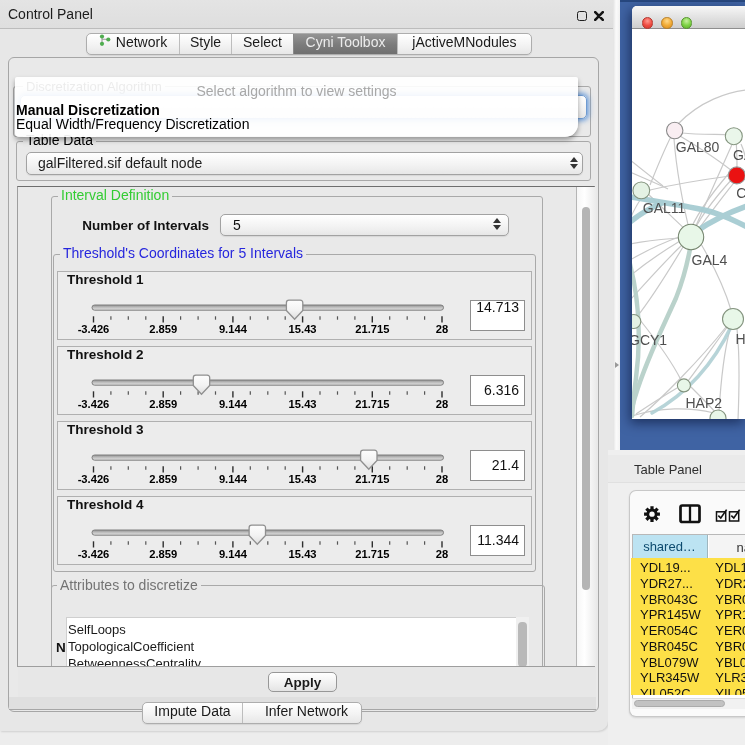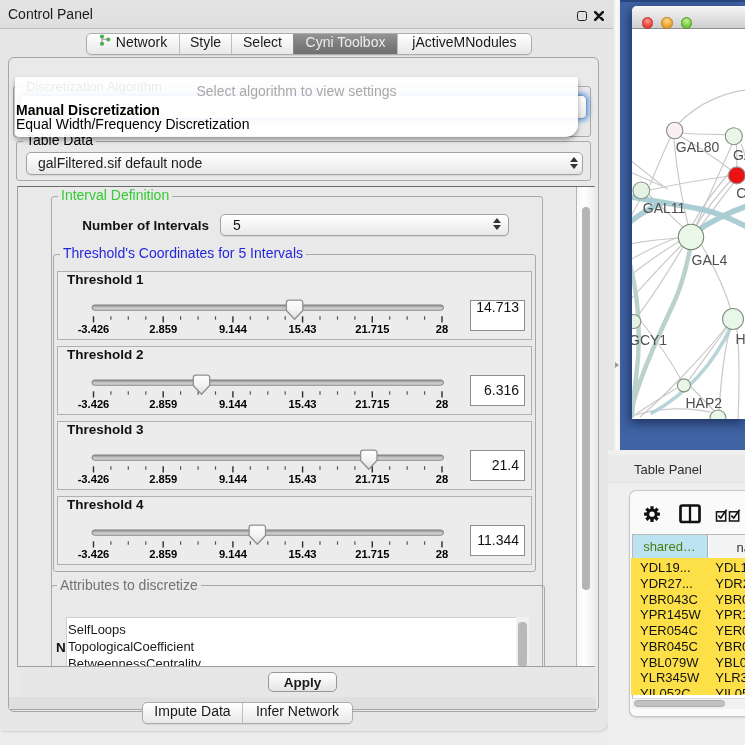--- a/index.html
+++ b/index.html
@@ -259,21 +259,21 @@
 <div class="abs" style="left:66px;top:617px;width:463px;height:50px;background:#fff;border:1px solid #cfcfcf;border-right:none;box-sizing:border-box;"></div>
 <div class="abs" style="left:68px;top:621px;font-size:13px;color:#1a1a1a;line-height:17px;">SelfLoops<br>TopologicalCoefficient<br>BetweennessCentrality</div>
 <div class="abs" style="left:516px;top:617px;width:13px;height:50px;background:#f0f0f0;"></div>
 <div class="abs" style="left:518px;top:622px;width:9px;height:45px;background:#b9b9b9;border-radius:4px;"></div>
 <div class="abs" style="left:18px;top:667px;width:578px;height:43px;background:#e7e7e7;"></div>
 <div class="abs" style="left:17px;top:666px;width:578px;height:1px;background:#9e9e9e;"></div>
 <div class="abs" style="left:9px;top:697px;width:587px;height:12px;background:#dfdfdf;border-bottom:1px solid #a6a6a6;"></div>
 <div class="abs" style="left:268px;top:672px;width:69px;height:20px;border:1px solid #979797;border-radius:5px;background:linear-gradient(#ffffff,#f1f1f1 55%,#e4e4e4);font-size:13.5px;font-weight:600;color:#1b1b1b;text-align:center;line-height:20px;box-sizing:border-box;">Apply</div>
 <div class="tabs" style="left:142px;top:702px;height:20px;">
 <div class="tab" style="width:99px;">Impute Data</div>
-<div class="tab" style="width:109px;">Infer Network</div>
+<div class="tab" style="width:109px;padding-left:9px;">Infer Network</div>
 </div>
 <div class="abs" style="left:15px;top:77px;width:563px;height:60px;background:rgba(255,255,255,0.92);border-radius:2px 2px 13px 4px;box-shadow:0 3px 5px rgba(0,0,0,0.35);"></div>
 <div class="abs" style="left:15px;top:83px;width:563px;font-size:14px;color:#a8a8a8;text-align:center;">Select algorithm to view settings</div>
 <div class="abs" style="left:16px;top:101.5px;font-size:14px;font-weight:bold;color:#000;text-align:center;">Manual Discretization</div>
 <div class="abs" style="left:16px;top:115.5px;font-size:14px;color:#000;">Equal Width/Frequency Discretization</div>
 <div class="abs" style="left:613px;top:0;width:7px;height:455px;background:linear-gradient(90deg,#e2e2e2,#fbfbfb 45%,#f2f2f2);"></div>
 <div class="abs" style="left:615px;top:362px;width:0;height:0;border-top:3px solid transparent;border-bottom:3px solid transparent;border-left:4px solid #9a9a9a;"></div>
 <div class="abs" style="left:620px;top:0;width:125px;height:450px;background:#3f63a3;"></div>
 <div class="abs" style="left:620px;top:0;width:125px;height:2px;background:#27477e;"></div>
 <div class="abs" style="left:632px;top:6px;width:113px;height:413px;border-radius:5px 0 0 0;box-shadow:-2px 4px 12px rgba(0,10,40,0.55);overflow:hidden;background:#fff;">
@@ -359,21 +359,21 @@
 <rect x="39.5" y="1.5" width="19" height="16.5" rx="1.8" fill="none" stroke="#111" stroke-width="2.7"></rect>
 <line x1="49" y1="1.5" x2="49" y2="18" stroke="#111" stroke-width="2.3"></line>
 <g stroke="#111" fill="none">
 <rect x="75.5" y="7.8" width="9.2" height="9.2" stroke-width="1.5"></rect>
 <path d="M 77.3 11.6 L 79.8 14 L 85.6 5.6" stroke-width="1.6"></path>
 <rect x="88.5" y="7.8" width="9.2" height="9.2" stroke-width="1.5"></rect>
 <path d="M 90.3 11.6 L 92.8 14 L 98.6 5.6" stroke-width="1.6"></path>
 </g>
 </svg>
 <div class="abs" style="left:631.5px;top:534px;width:113.5px;height:163px;background:#fff;border-left:1px solid #b8b8b8;border-top:1px solid #b8b8b8;overflow:hidden;"></div>
-<div class="abs" style="left:632.5px;top:535px;width:75px;height:24px;background:#bce3f2;border-right:1px solid #9fb6be;box-sizing:border-box;font-size:13px;color:#4d7c0f;text-align:center;line-height:24px;">shared…</div>
+<div class="abs" style="left:632.5px;top:535px;width:75px;height:24px;background:#bce3f2;border-right:1px solid #9fb6be;box-sizing:border-box;font-size:13px;color:#0c4a6e;text-align:center;line-height:24px;">shared…</div>
 <div class="abs" style="left:708.5px;top:535px;width:36.5px;height:24px;background:#f4f4f4;border-bottom:1px solid #cfcfcf;box-sizing:border-box;"></div>
 <div class="abs" style="left:736.5px;top:540px;font-size:13px;color:#333;">na</div>
 <div class="abs" style="left:632.5px;top:558px;width:1px;height:139px;"></div>
 <div class="abs" style="left:631px;top:558px;width:114px;height:137px;overflow:hidden;background:#fde047;">
     <div class="abs" style="left:9px;top:2.0px;font-size:13px;color:#111;">YDL19...</div>
     <div class="abs" style="left:84.3px;top:2.0px;font-size:13px;color:#111;">YDL19</div>
     <div class="abs" style="left:9px;top:17.8px;font-size:13px;color:#111;">YDR27...</div>
     <div class="abs" style="left:84.3px;top:17.8px;font-size:13px;color:#111;">YDR27</div>
     <div class="abs" style="left:9px;top:33.5px;font-size:13px;color:#111;">YBR043C</div>
     <div class="abs" style="left:84.3px;top:33.5px;font-size:13px;color:#111;">YBR04</div>

